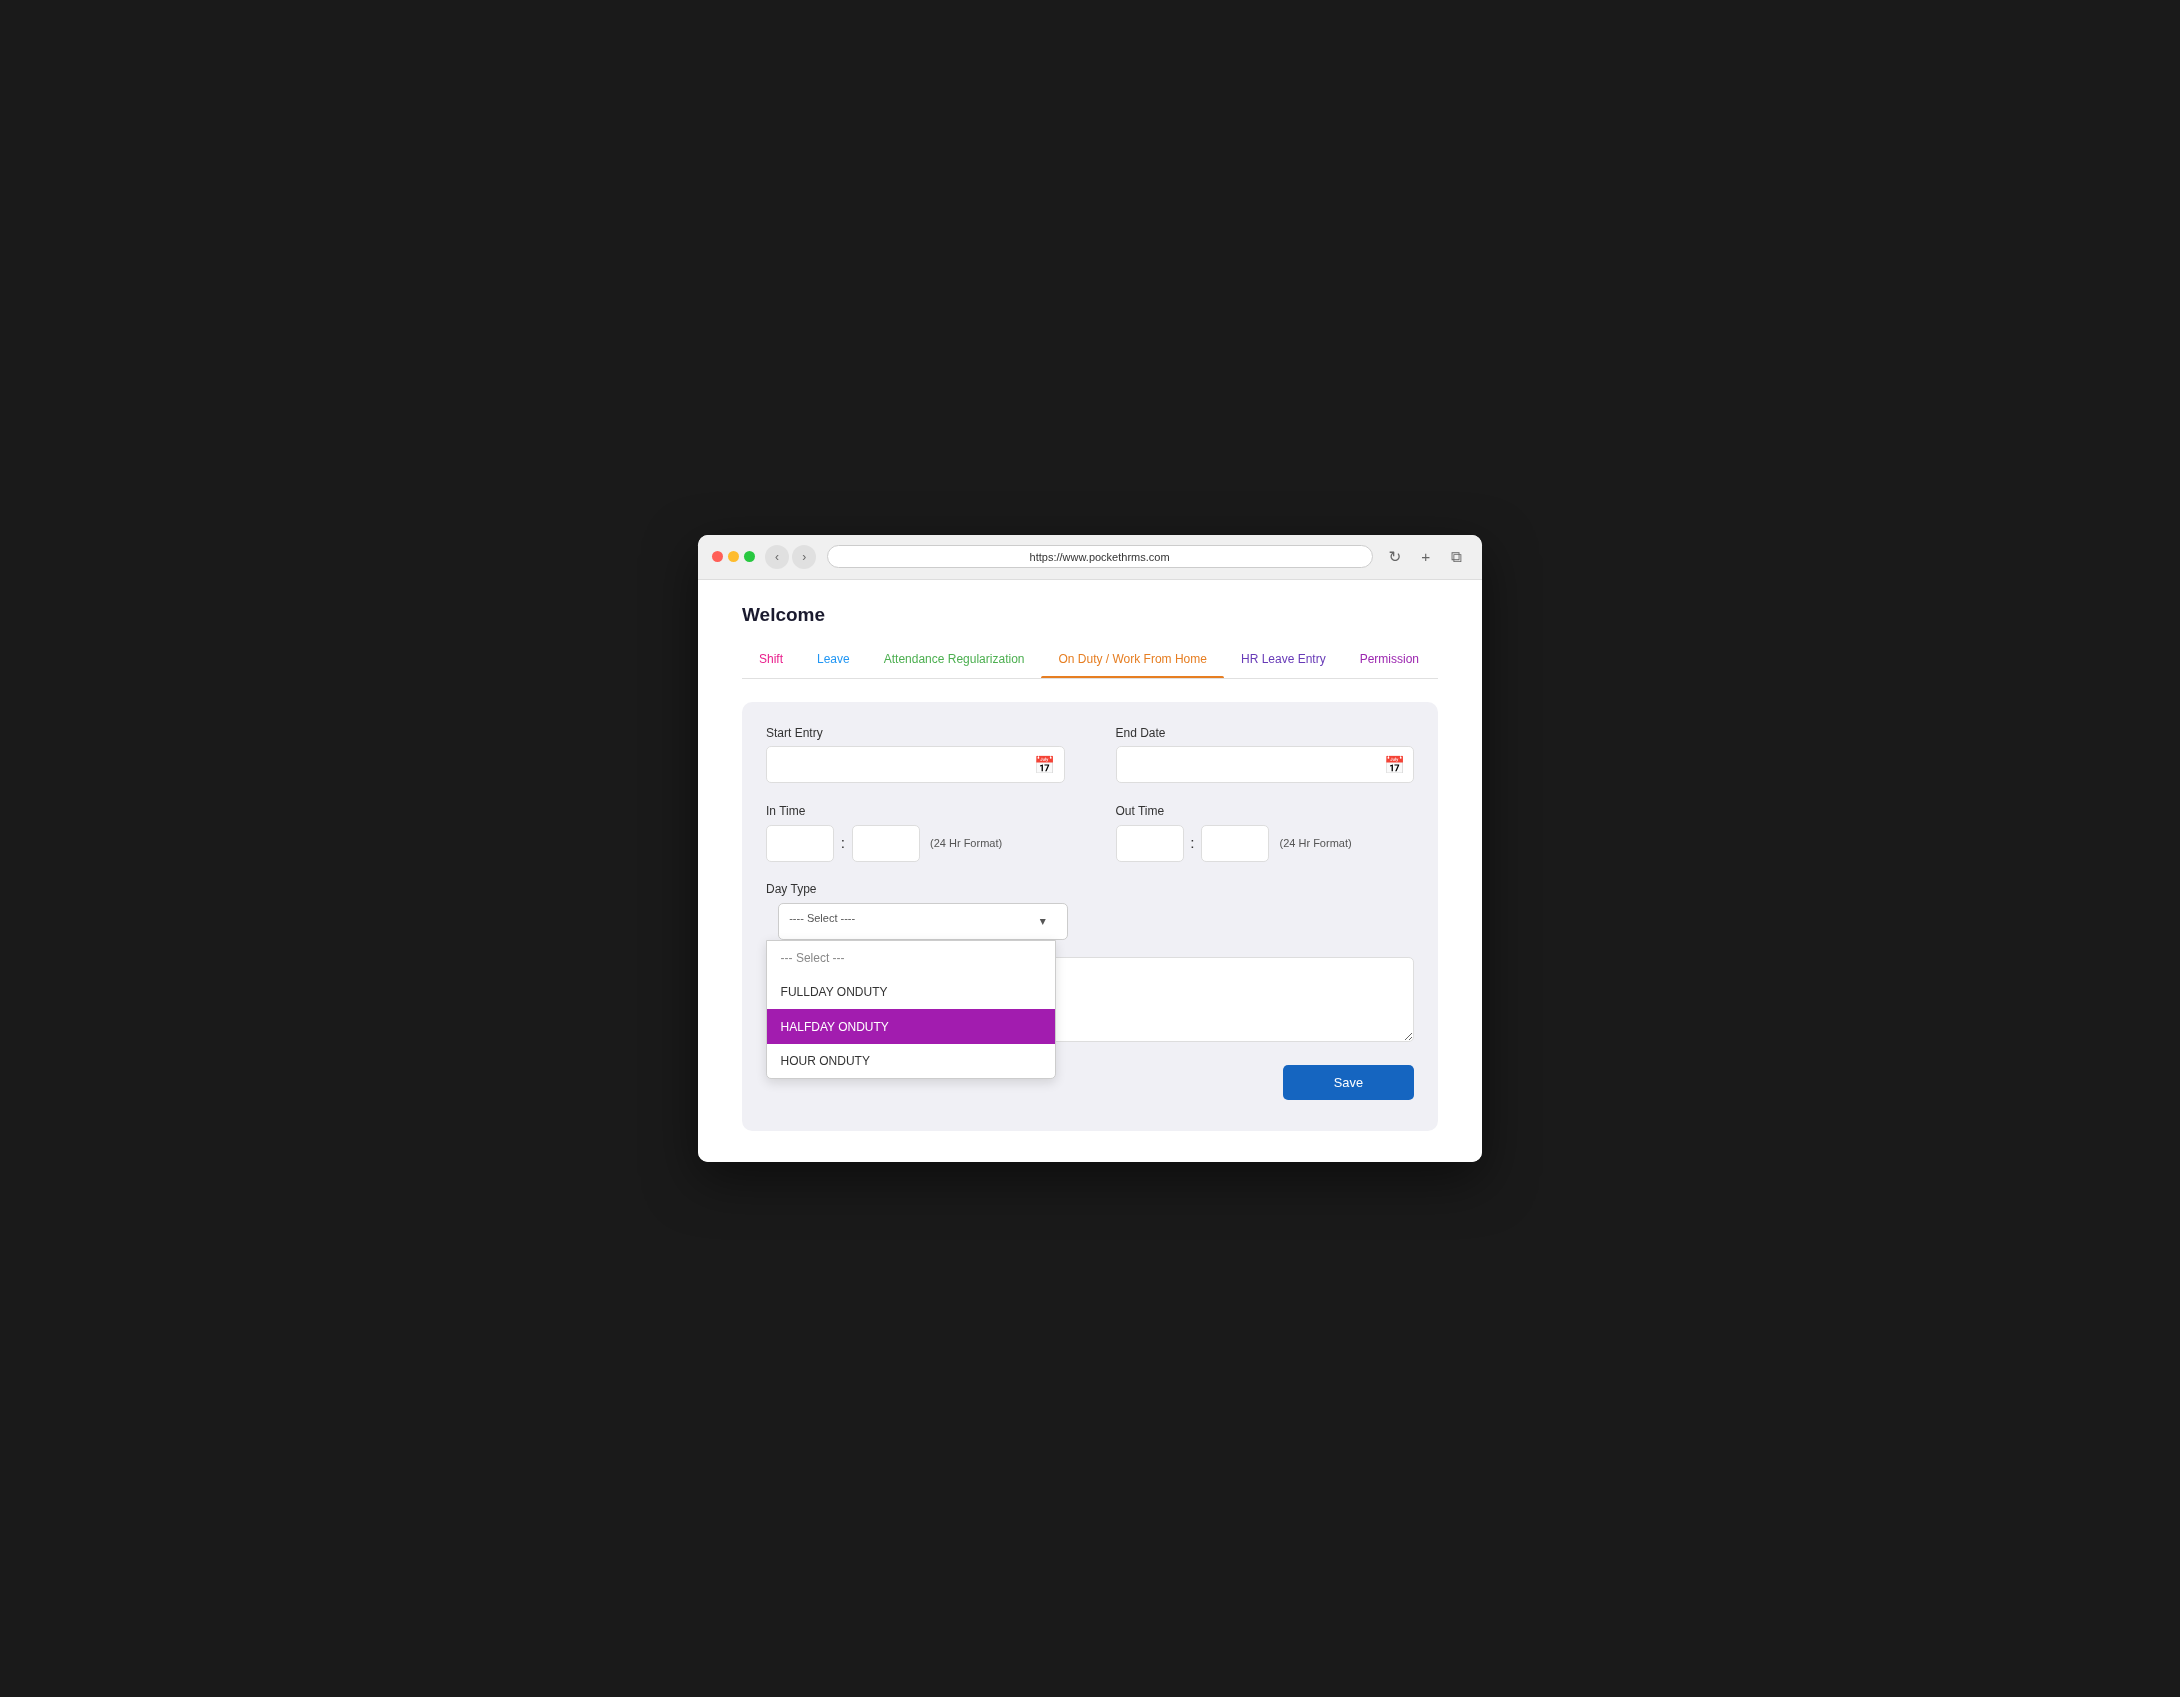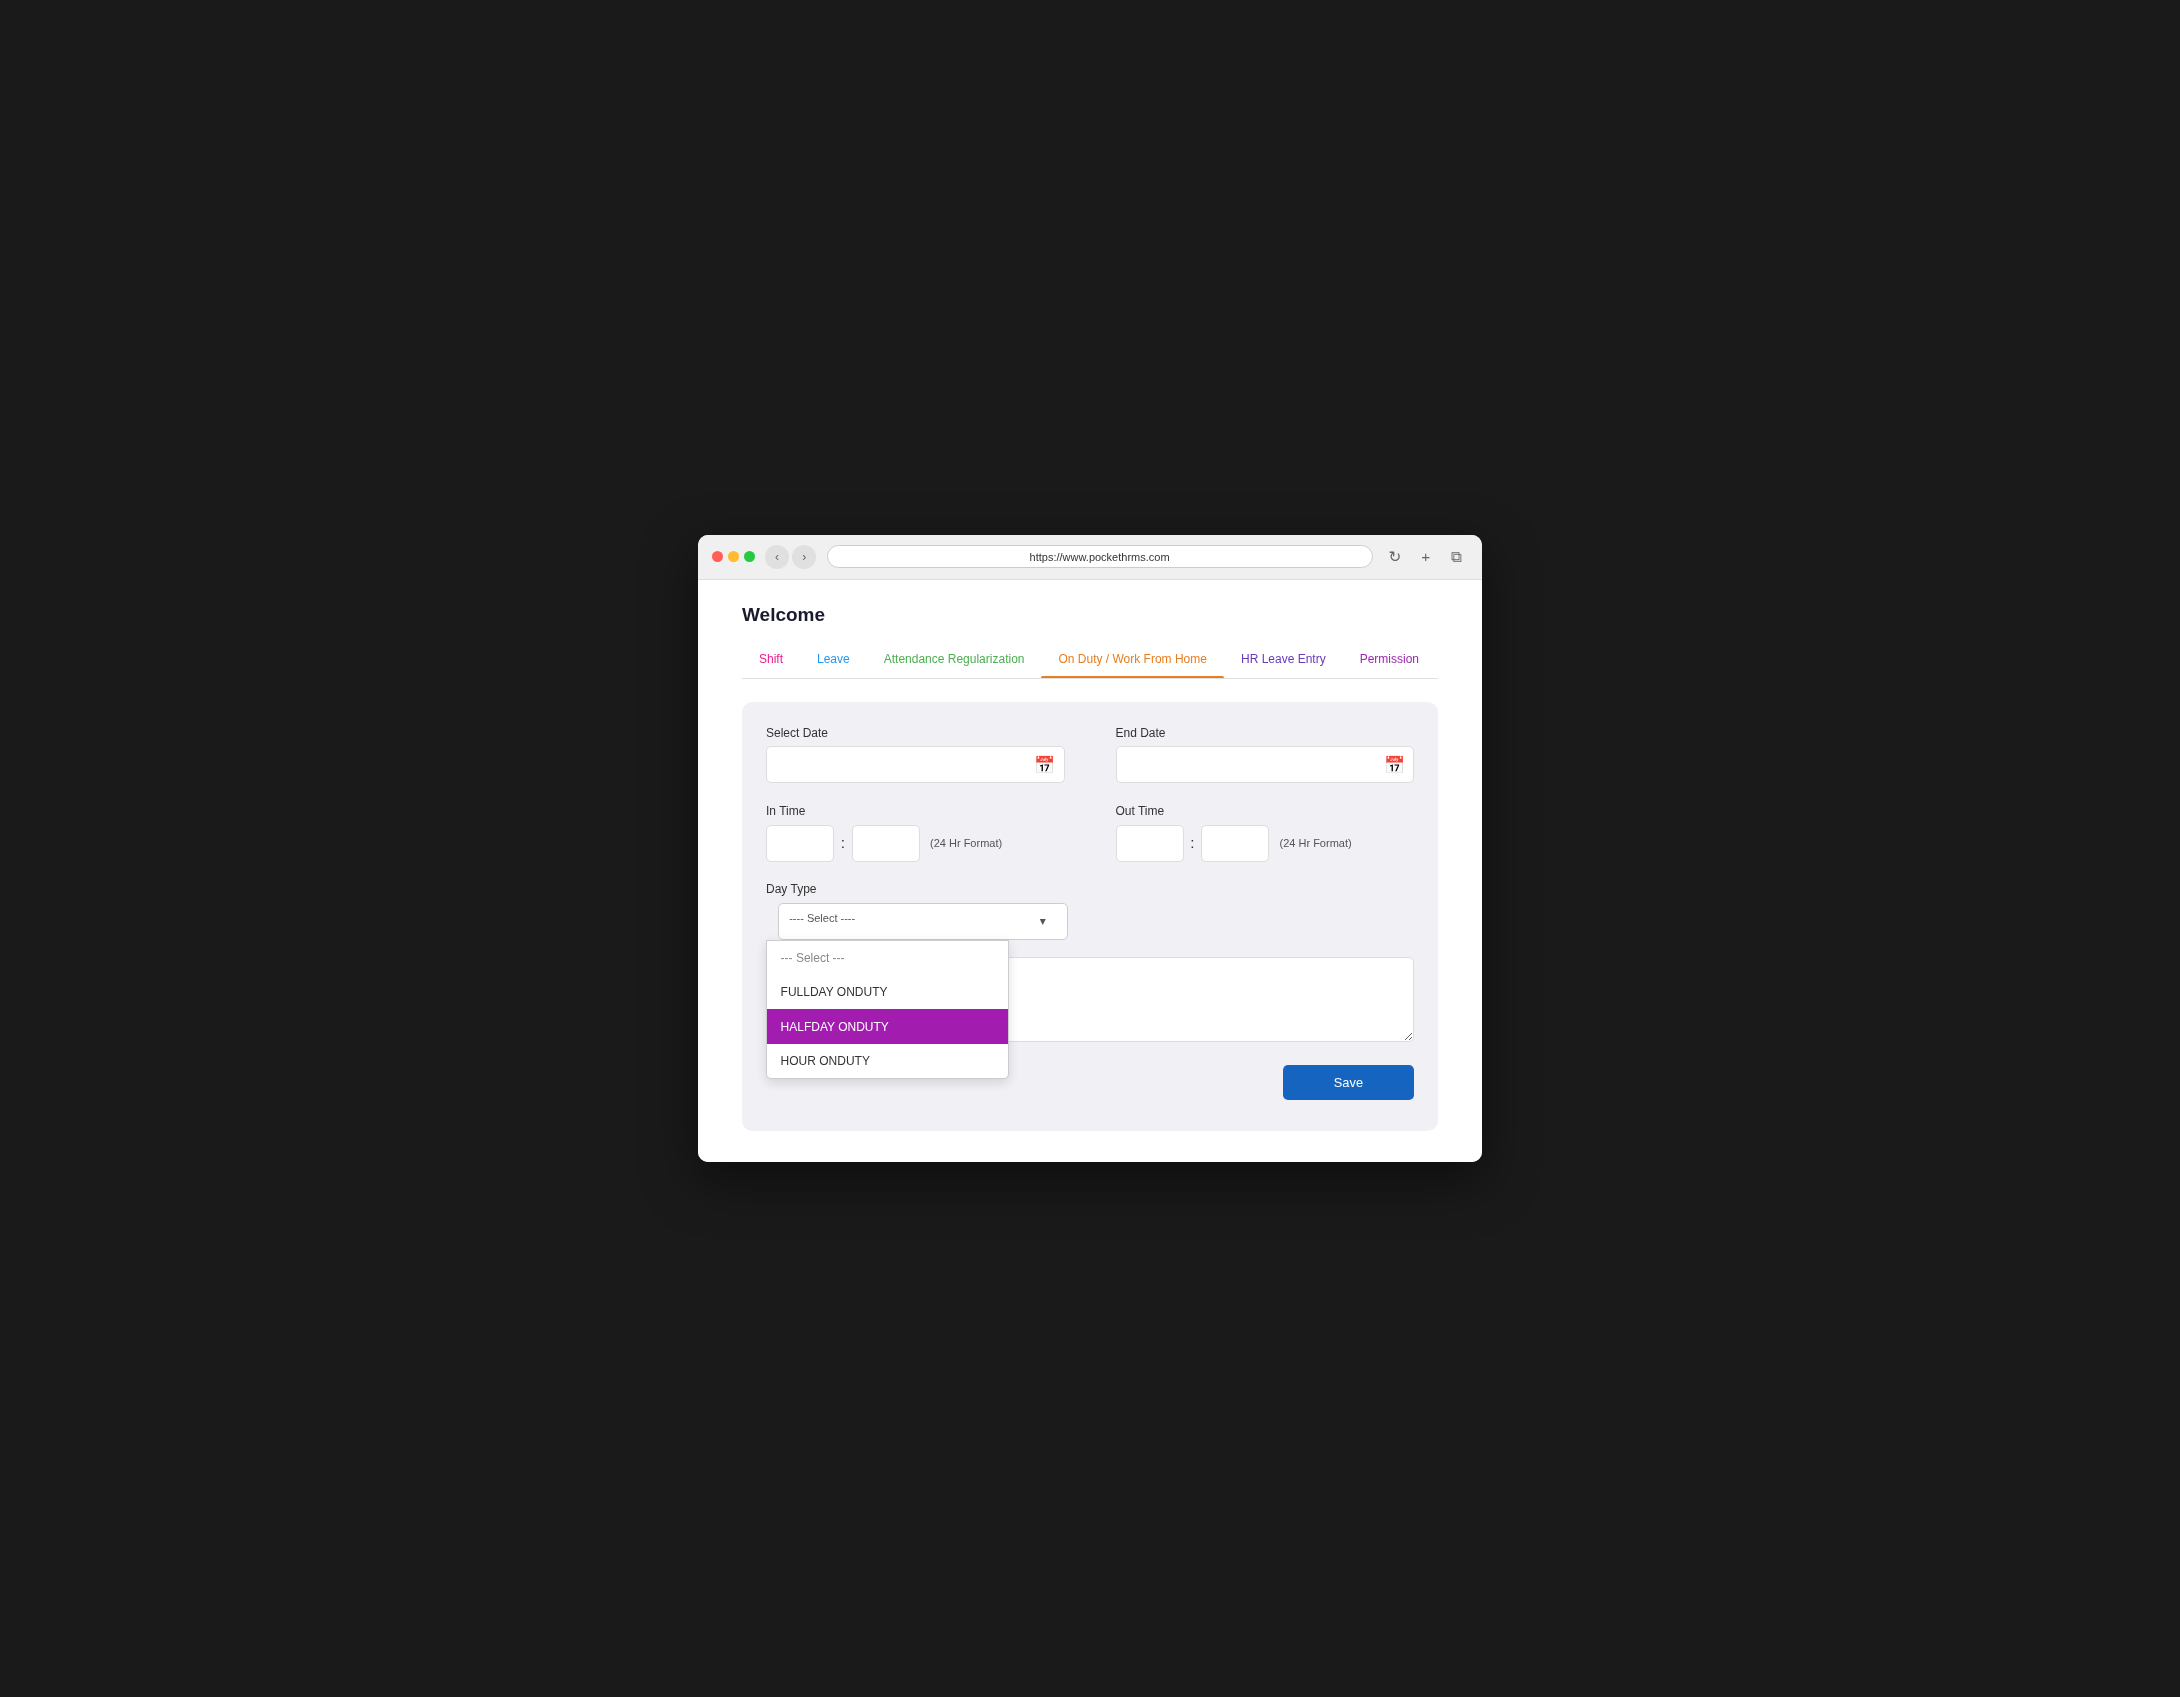--- a/index.html
+++ b/index.html
@@ -202,21 +202,21 @@
       top: 50%;
       transform: translateY(-50%);
       pointer-events: none;
       color: #555;
       font-size: 12px;
     }
     .dropdown-menu {
       position: absolute;
       top: 100%;
       left: 0;
-      width: 243px;
+      width: 290px;
       background: #fff;
       border: 0.9px solid #ccc;
       border-radius: 0 0 5.1px 5.1px;
       box-shadow: 0 3.4px 10.2px rgba(0,0,0,0.12);
       z-index: 100;
     }
     .dropdown-item {
       padding: 10.2px 13.6px;
       font-size: 12px;
       cursor: pointer;
@@ -294,21 +294,21 @@
       <button class="tab attendance">Attendance Regularization</button>
       <button class="tab onduty">On Duty / Work From Home</button>
       <button class="tab hrleave">HR Leave Entry</button>
       <button class="tab permission">Permission</button>
     </div>
 
     <div class="form-card">
 
       <div class="form-row">
         <div class="form-group">
-          <label class="form-label">Select Date</label>
+          <label class="form-label">Start Entry</label>
           <div class="date-input-wrapper">
             <input type="text" class="date-input" value="" style="">
             <span class="calendar-icon">📅</span>
           </div>
         </div>
         <div class="form-group">
           <label class="form-label">End Date</label>
           <div class="date-input-wrapper">
             <input type="text" class="date-input" value="" style="">
             <span class="calendar-icon">📅</span>

